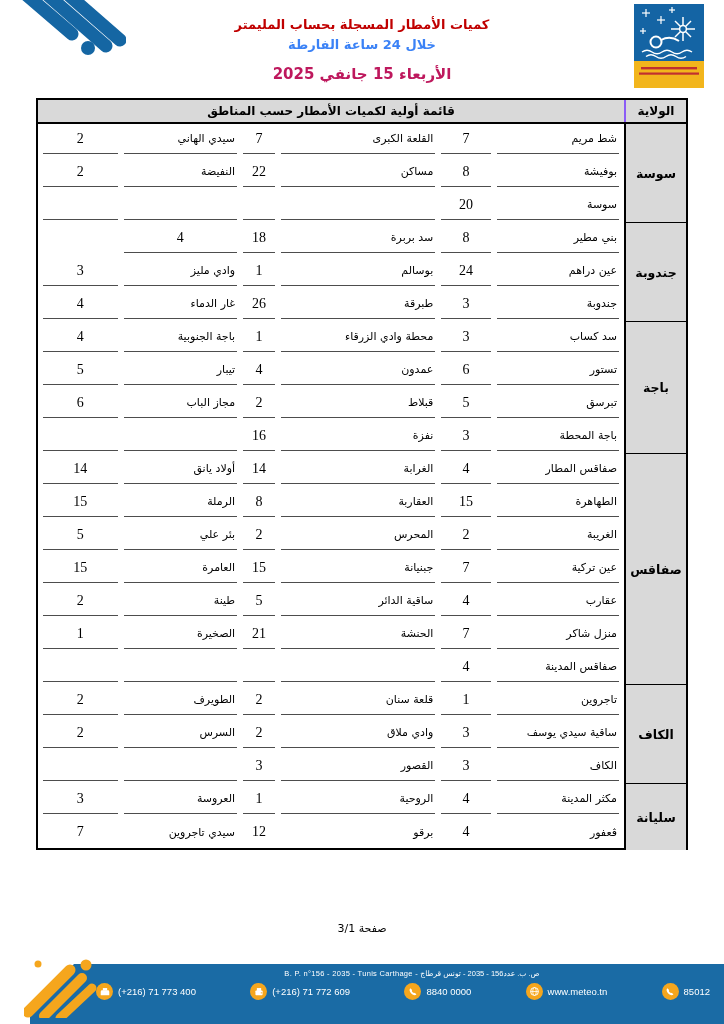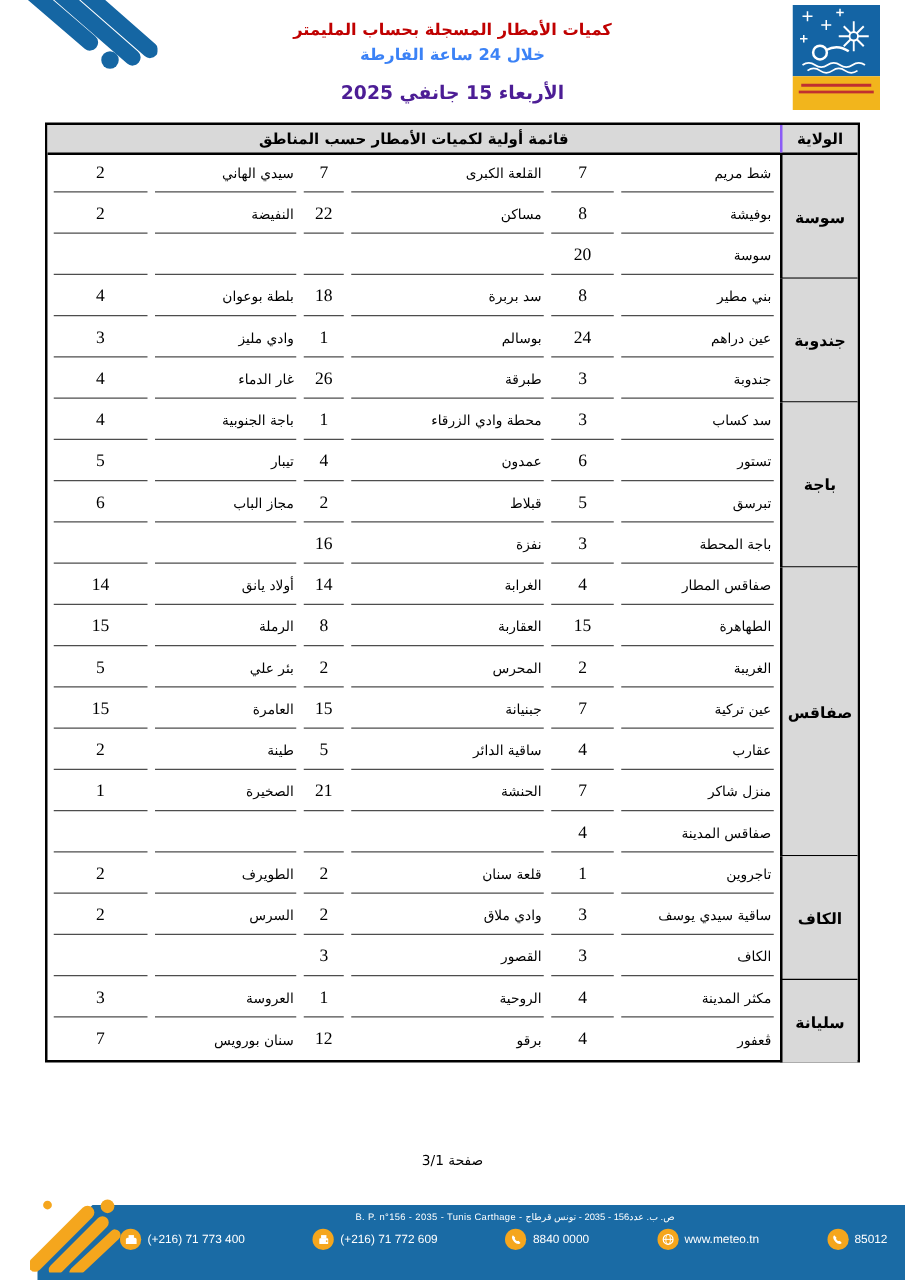--- a/index.html
+++ b/index.html
@@ -77,21 +77,21 @@
       <line x1="42" y1="-16" x2="106" y2="40"></line>
       <line x1="21" y1="-16" x2="92" y2="46"></line>
       <line x1="2" y1="-14" x2="58" y2="34"></line>
     </g>
     <circle cx="74" cy="48" r="7" fill="#1566a3"></circle>
   </svg>
 
   <div class="titles">
     <div class="t-red" style="color: rgb(192, 0, 0);">كميات الأمطار المسجلة بحساب المليمتر</div>
     <div class="t-red" style="color: #3b82f6;">خلال 24 ساعة الفارطة</div>
-    <div class="t-date" style="color: #4c1d95;">الأربعاء 15 جانفي 2025</div>
+    <div class="t-date" style="color: #be185d;">الأربعاء 15 جانفي 2025</div>
   </div>
 
   <svg class="emblem" width="70" height="84" viewBox="0 0 70 84">
     <rect x="0" y="0" width="70" height="57" fill="#1464a4"></rect>
     <g stroke="#fff" stroke-width="1.5">
       <line x1="49" y1="13" x2="49" y2="37"></line>
       <line x1="37" y1="25" x2="61" y2="25"></line>
       <line x1="41" y1="17" x2="57" y2="33"></line>
       <line x1="57" y1="17" x2="41" y2="33"></line>
       <circle cx="49" cy="25" r="3.4" fill="#1464a4"></circle>
@@ -153,21 +153,20 @@
           </div>
         </div>
         <div class="group">
           <div class="gov" style="background: rgb(217, 217, 217);">جندوبة</div>
           <div class="rows">
             <div class="row">
               <div class="cell c-name">بني مطير</div>
               <div class="cell c-val">8</div>
               <div class="cell c-name">سد بربرة</div>
               <div class="cell c-val">18</div>
-              <div class="cell c-name">بلطة بوعوان</div>
               <div class="cell c-val">4</div>
             </div>
             <div class="row">
               <div class="cell c-name">عين دراهم</div>
               <div class="cell c-val">24</div>
               <div class="cell c-name">بوسالم</div>
               <div class="cell c-val">1</div>
               <div class="cell c-name">وادي مليز</div>
               <div class="cell c-val">3</div>
             </div>
@@ -317,21 +316,21 @@
               <div class="cell c-name">الروحية</div>
               <div class="cell c-val">1</div>
               <div class="cell c-name">العروسة</div>
               <div class="cell c-val">3</div>
             </div>
             <div class="row no-line">
               <div class="cell c-name">ڨعفور</div>
               <div class="cell c-val">4</div>
               <div class="cell c-name">برقو</div>
               <div class="cell c-val">12</div>
-              <div class="cell c-name">سنان بورويس</div>
+              <div class="cell c-name">سيدي تاجروين</div>
               <div class="cell c-val">7</div>
             </div>
           </div>
         </div>
       </div>
   </div>
 
   <div class="pageno">صفحة 3/1</div>
 
   <div class="bar" id="bar" style="background: rgb(26, 107, 165);">

